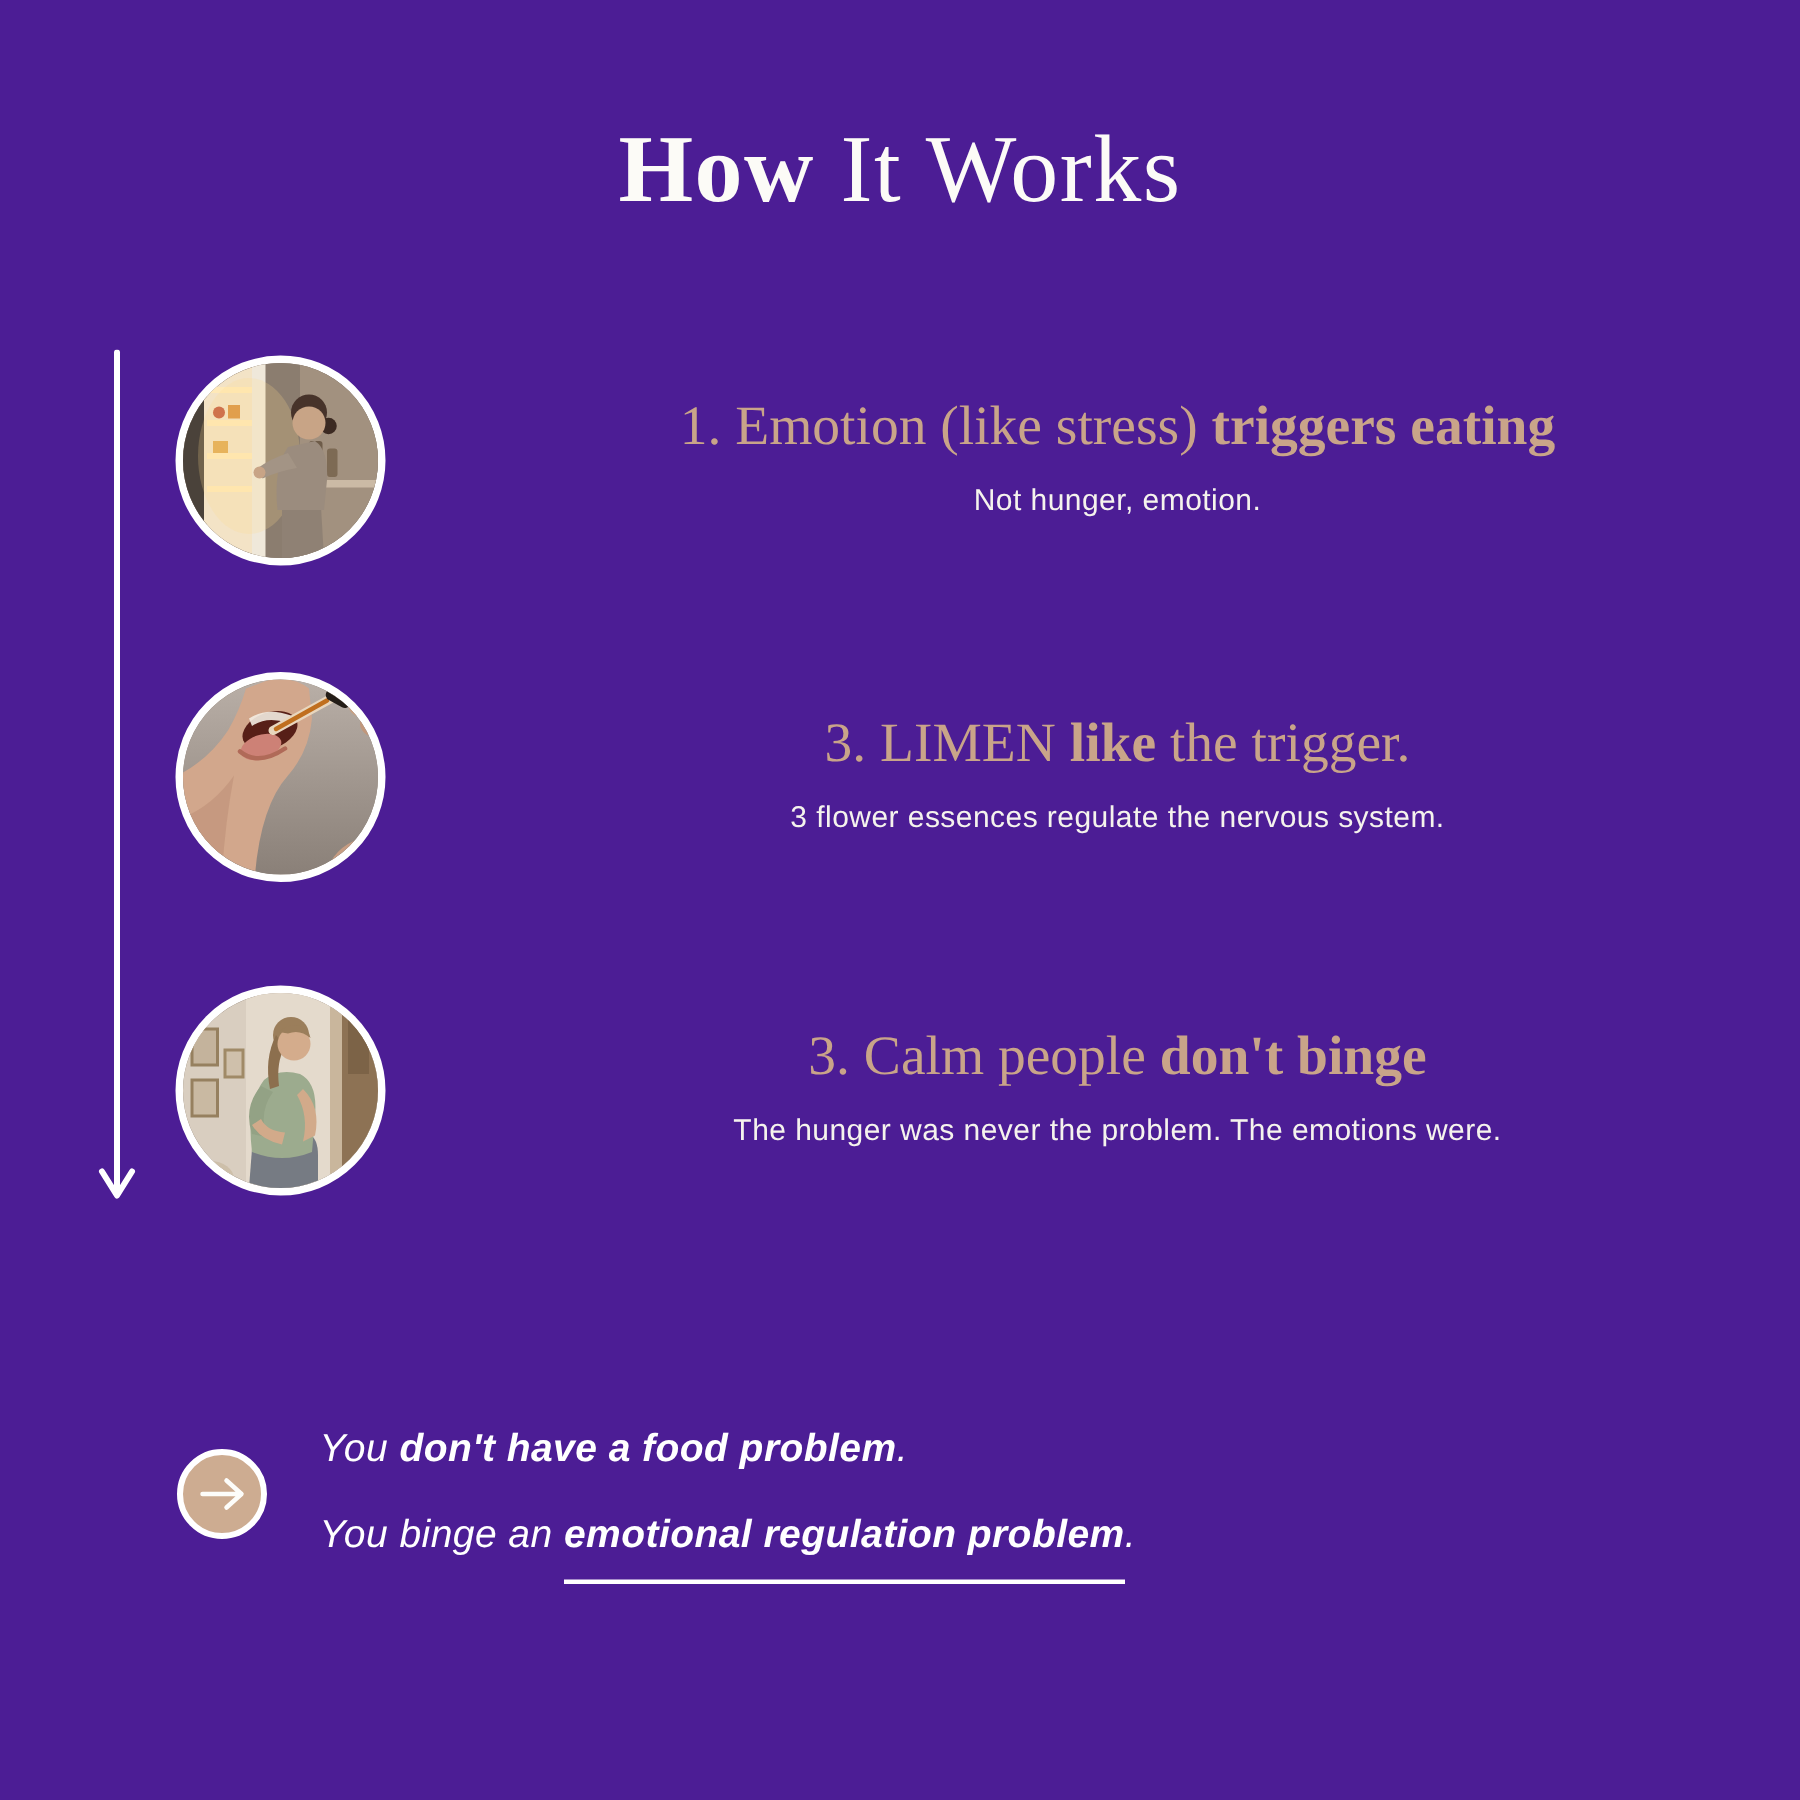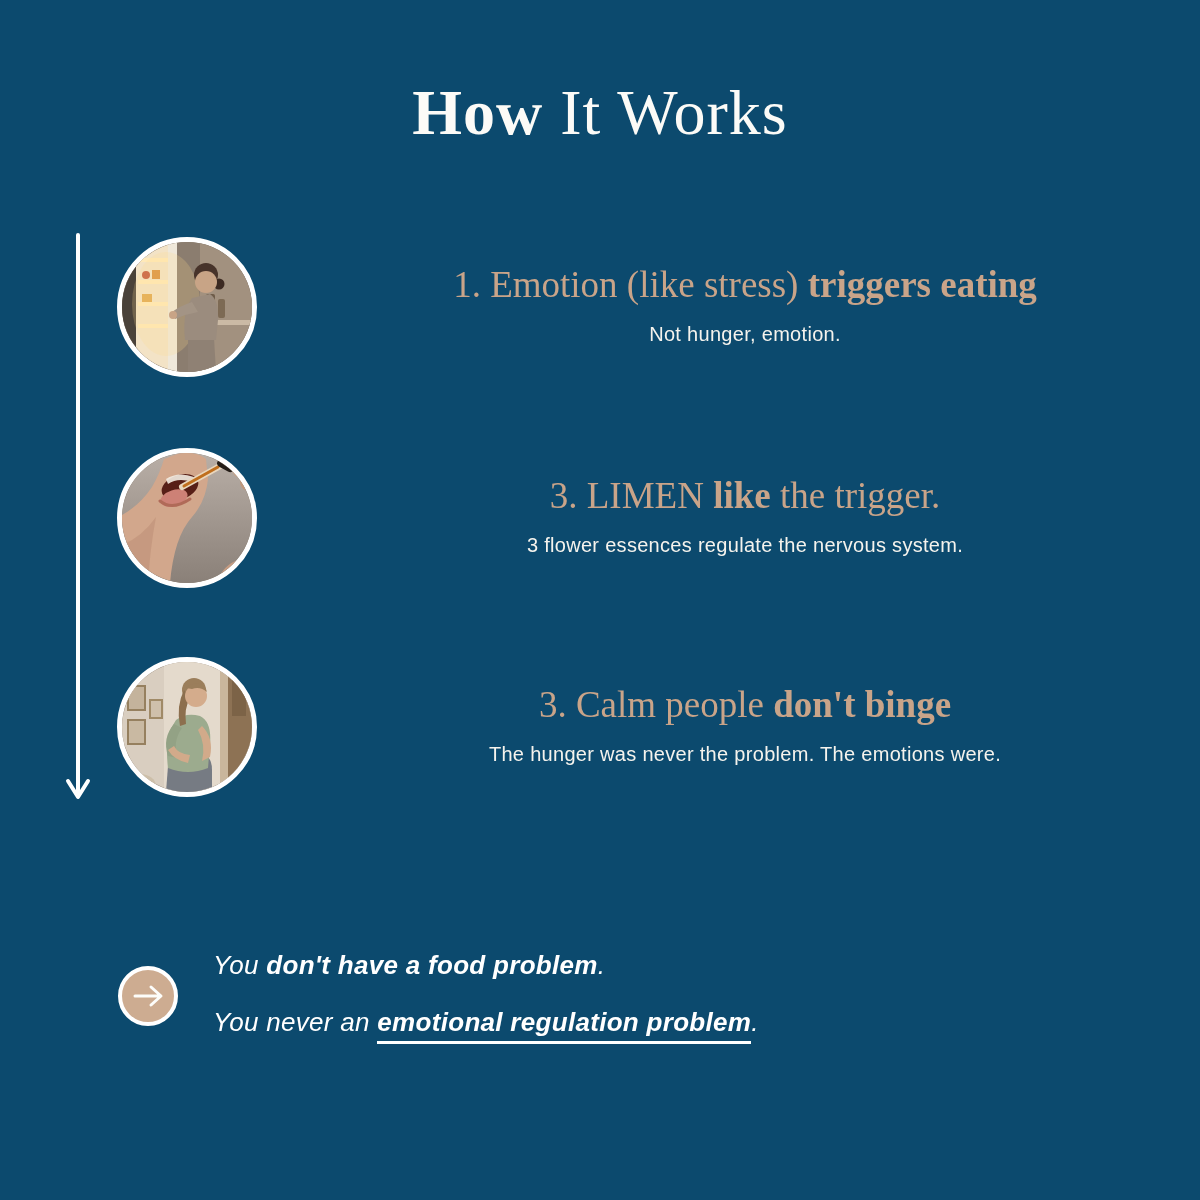--- a/index.html
+++ b/index.html
@@ -1,18 +1,18 @@
 <!DOCTYPE html>
 <html><head>
 <meta charset="utf-8">
 <style>
   html,body { margin:0; padding:0; background:#2d3f36; }
   .canvas {
     position:relative; width:1200px; height:1200px; overflow:hidden;
-    background:#0c4a6e;
+    background:#4c1d95;
     font-family:"Liberation Sans", sans-serif;
   }
 
   
   .title {
     position:absolute; top:80px; left:0; width:1200px; text-align:center;
     font-family:"Liberation Serif", serif; font-weight:400;
     font-size:64px; line-height:66px; color:#fcfbf7; margin:0; letter-spacing:1px;
   }
   .title .tb { font-weight:700; }
@@ -41,21 +41,21 @@
   
   .badge { position:absolute; left:116px; top:964px; width:64px; height:64px; }
   .badge svg { display:block; width:64px; height:64px; }
   .conclusion {
     position:absolute; left:213px; top:946px;
     font-style:italic; font-size:26px; line-height:38px; color:#ffffff;
     letter-spacing:0.3px;
   }
   .conclusion p { margin:0 0 19px 0; }
   .conclusion b { font-weight:700; }
-  .underlined { border-bottom:3px solid #ffffff; padding-bottom:4px;margin-top:32px; }
+  .underlined { border-bottom:3px solid #ffffff; padding-bottom:16px;margin-top:32px; }
 </style>
 </head>
 <body>
 
 <div class="canvas">
 
   <h1 class="title"><span class="tb">How</span><span> It Works</span></h1>
 
   <svg class="timeline" width="44" height="580" viewBox="0 0 44 580" aria-hidden="true">
     <path d="M22,2 V562" stroke="#ffffff" stroke-width="4" fill="none" stroke-linecap="round"></path>
@@ -160,16 +160,16 @@
 
   <div class="badge">
     <svg viewBox="0 0 64 64" aria-hidden="true">
       <circle cx="32" cy="32" r="28" fill="#cdac91" stroke="#ffffff" stroke-width="4"></circle>
       <path d="M19,32 H44 M35,23 L45,32 L35,41" stroke="#fdfdfa" stroke-width="3" fill="none" stroke-linecap="round" stroke-linejoin="round"></path>
     </svg>
   </div>
 
   <div class="conclusion">
     <p><span>You </span><b>don't have a food problem</b><span>.</span></p>
-    <p><span>You never an </span><b class="underlined">emotional regulation problem</b><span>.</span></p>
+    <p><span>You binge an </span><b class="underlined">emotional regulation problem</b><span>.</span></p>
   </div>
 
 </div>
 
 </body></html>

